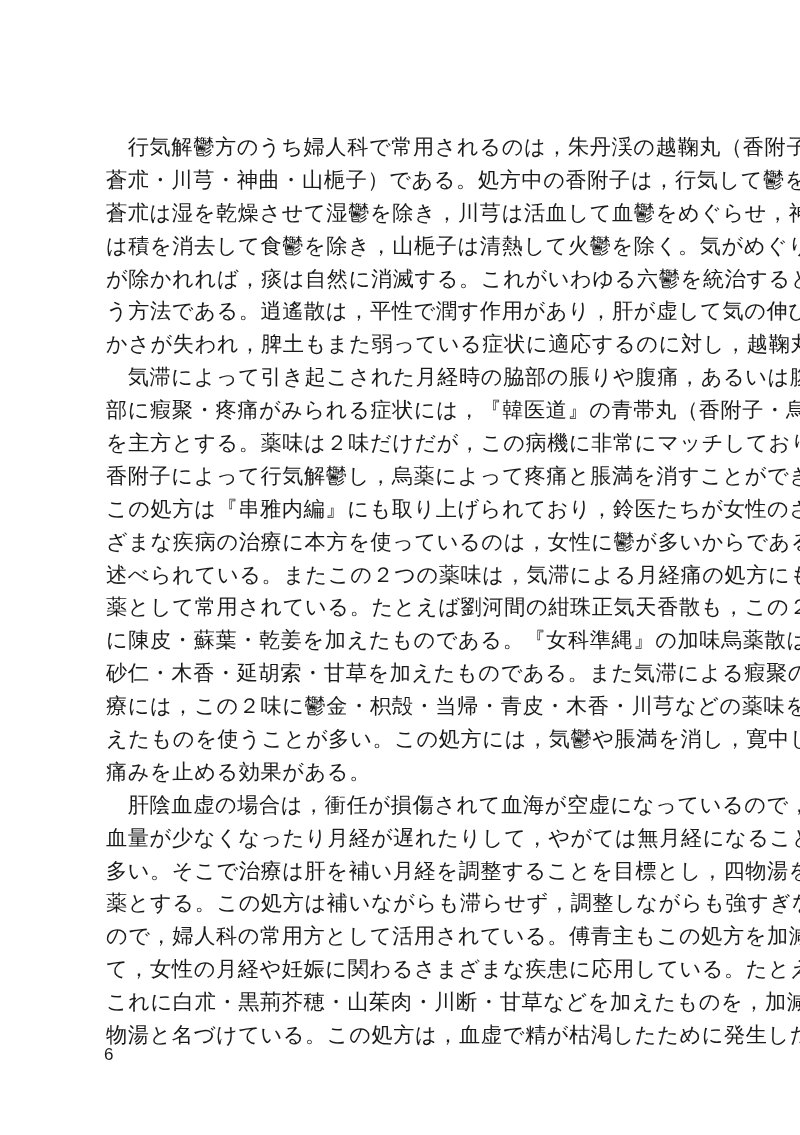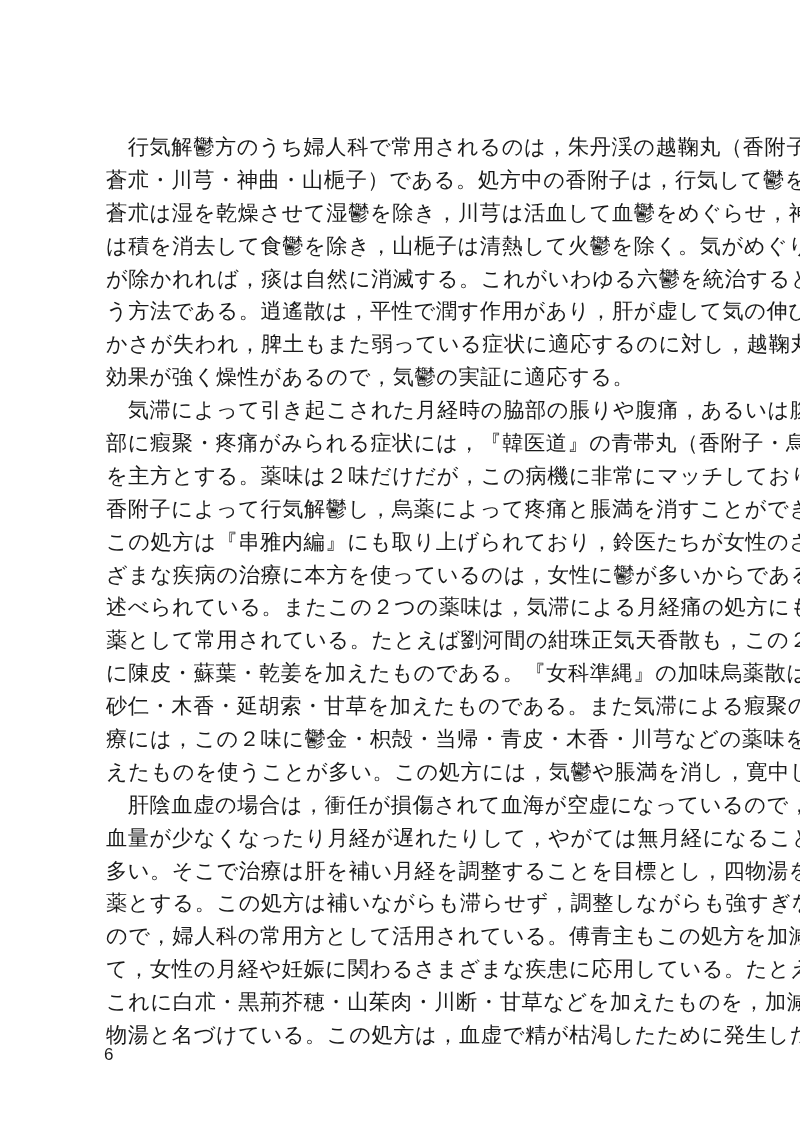--- a/index.html
+++ b/index.html
@@ -55,36 +55,36 @@
   <div class="text-block">
 
     <div class="paragraph">
       <div class="line">　行気解鬱方のうち婦人科で常用されるのは，朱丹渓の越鞠丸（香附子・</div>
       <div class="line">蒼朮・川芎・神曲・山梔子）である。処方中の香附子は，行気して鬱を除き，</div>
       <div class="line">蒼朮は湿を乾燥させて湿鬱を除き，川芎は活血して血鬱をめぐらせ，神曲</div>
       <div class="line">は積を消去して食鬱を除き，山梔子は清熱して火鬱を除く。気がめぐり湿</div>
       <div class="line">が除かれれば，痰は自然に消滅する。これがいわゆる六鬱を統治するとい</div>
       <div class="line">う方法である。逍遙散は，平性で潤す作用があり，肝が虚して気の伸びや</div>
       <div class="line">かさが失われ，脾土もまた弱っている症状に適応するのに対し，越鞠丸は</div>
-      <div class="line last">効果が強く燥性があるので，気鬱の実証に適応する。</div>
     </div>
 
     <div class="paragraph">
       <div class="line">　気滞によって引き起こされた月経時の脇部の脹りや腹痛，あるいは腹</div>
       <div class="line">部に瘕聚・疼痛がみられる症状には，『韓医道』の青帯丸（香附子・烏薬）</div>
       <div class="line">を主方とする。薬味は２味だけだが，この病機に非常にマッチしており，</div>
       <div class="line">香附子によって行気解鬱し，烏薬によって疼痛と脹満を消すことができる。</div>
       <div class="line">この処方は『串雅内編』にも取り上げられており，鈴医たちが女性のさま</div>
       <div class="line">ざまな疾病の治療に本方を使っているのは，女性に鬱が多いからであると</div>
       <div class="line">述べられている。またこの２つの薬味は，気滞による月経痛の処方にも主</div>
       <div class="line">薬として常用されている。たとえば劉河間の紺珠正気天香散も，この２味</div>
       <div class="line">に陳皮・蘇葉・乾姜を加えたものである。『女科準縄』の加味烏薬散は，</div>
       <div class="line">砂仁・木香・延胡索・甘草を加えたものである。また気滞による瘕聚の治</div>
       <div class="line">療には，この２味に鬱金・枳殻・当帰・青皮・木香・川芎などの薬味を加</div>
       <div class="line">えたものを使うことが多い。この処方には，気鬱や脹満を消し，寛中して</div>
+      <div class="line last">痛みを止める効果がある。</div>
     </div>
 
     <div class="paragraph">
       <div class="line">　肝陰血虚の場合は，衝任が損傷されて血海が空虚になっているので，出</div>
       <div class="line">血量が少なくなったり月経が遅れたりして，やがては無月経になることが</div>
       <div class="line">多い。そこで治療は肝を補い月経を調整することを目標とし，四物湯を主</div>
       <div class="line">薬とする。この処方は補いながらも滞らせず，調整しながらも強すぎない</div>
       <div class="line">ので，婦人科の常用方として活用されている。傅青主もこの処方を加減し</div>
       <div class="line">て，女性の月経や妊娠に関わるさまざまな疾患に応用している。たとえば</div>
       <div class="line">これに白朮・黒荊芥穂・山茱肉・川断・甘草などを加えたものを，加減四</div>

